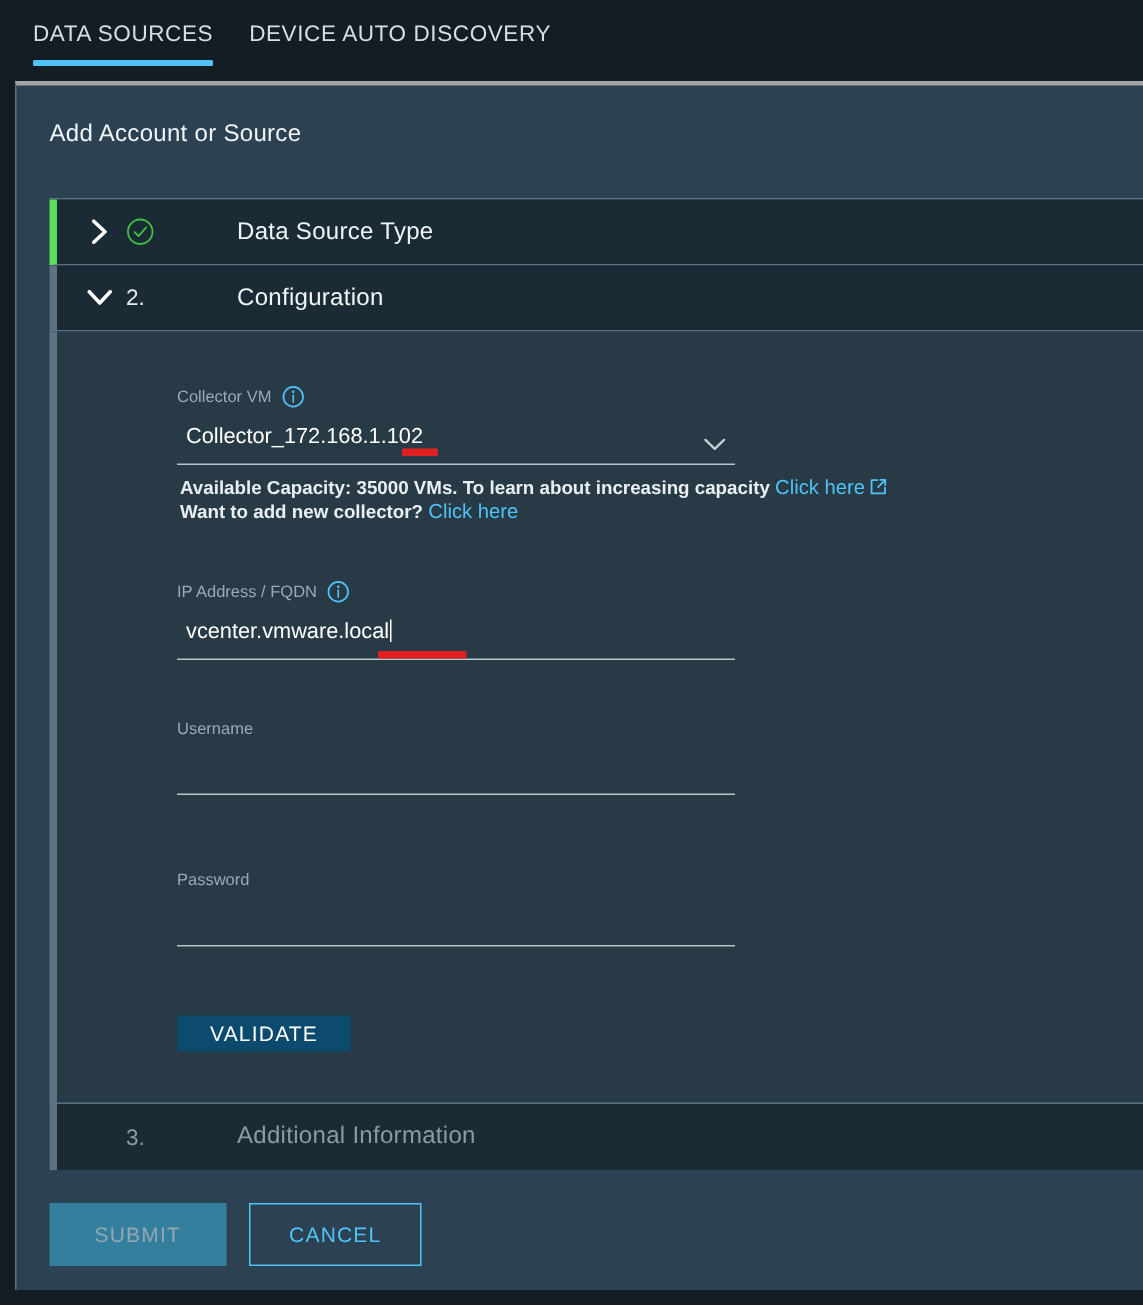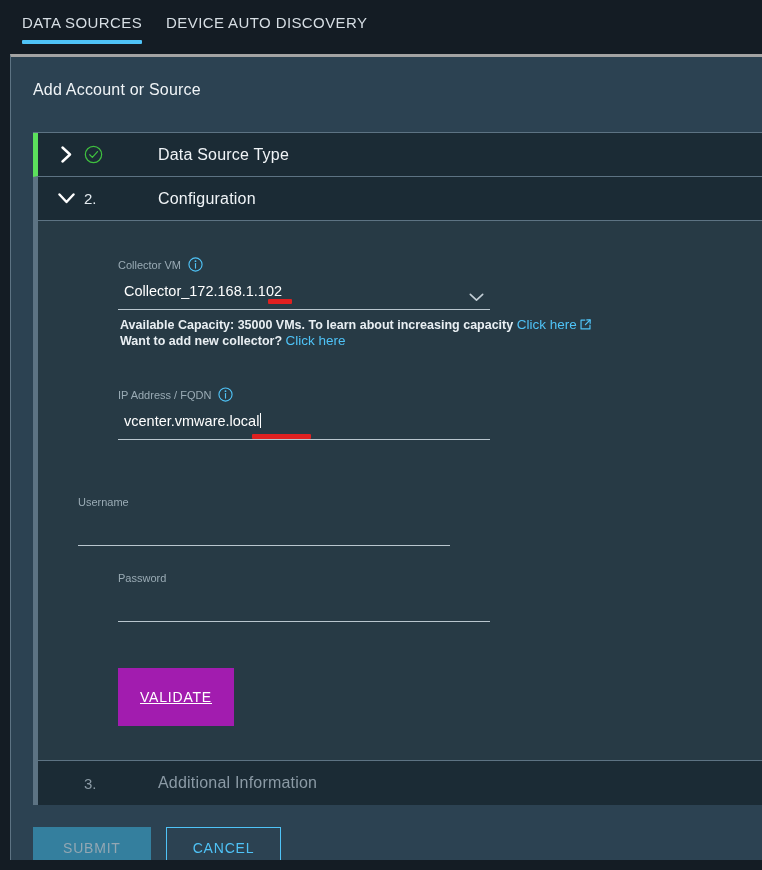--- a/index.html
+++ b/index.html
@@ -196,24 +196,23 @@
   
   .validate-row { padding: 46px 0 0 80px; }
   .btn {
     font-family: "Liberation Sans", sans-serif;
     font-size: 14px;
     letter-spacing: .8px;
     border: none;
     cursor: pointer;
   }
   .btn-validate {
-    background: #a21caf;
+    background: #0c4a6e;
     color: #ffffff;
-    padding: 21px 22px;
-    text-decoration: underline;
+    padding: 4px 22px;
   }
   .footer-bar {
     padding: 22px 0 0 22px;
     display: flex;
     gap: 15px;
   }
   .btn-submit {
     background: #347f9e;
     color: #93a7b3;
     padding: 13px 30px;
@@ -317,30 +316,30 @@
               <path d="M8 6.9 V11.8" stroke="#4fc3f7" stroke-width="1.2" stroke-linecap="round"></path>
             </svg>
           </span>
         </div>
         <div class="input-wrap">
           <span class="input-val">vcenter.vmware.local</span>
             <span class="caret"></span>
         </div>
       </div>
 
-      <div class="field" style="margin-top:56px;padding-left:40px;">
+      <div class="field" style="margin-top:40px;">
         <div class="field-label">
           <span>Username</span>
         </div>
         <div class="input-wrap empty-line">
           <span class="input-val"></span>
         </div>
       </div>
 
-      <div class="field" style="margin-top:26px;">
+      <div class="field" style="margin-top:51px;">
         <div class="field-label">
           <span>Password</span>
         </div>
         <div class="input-wrap empty-line">
           <span class="input-val"></span>
         </div>
       </div>
 
       <div class="validate-row">
         <button class="btn btn-validate">VALIDATE</button>

